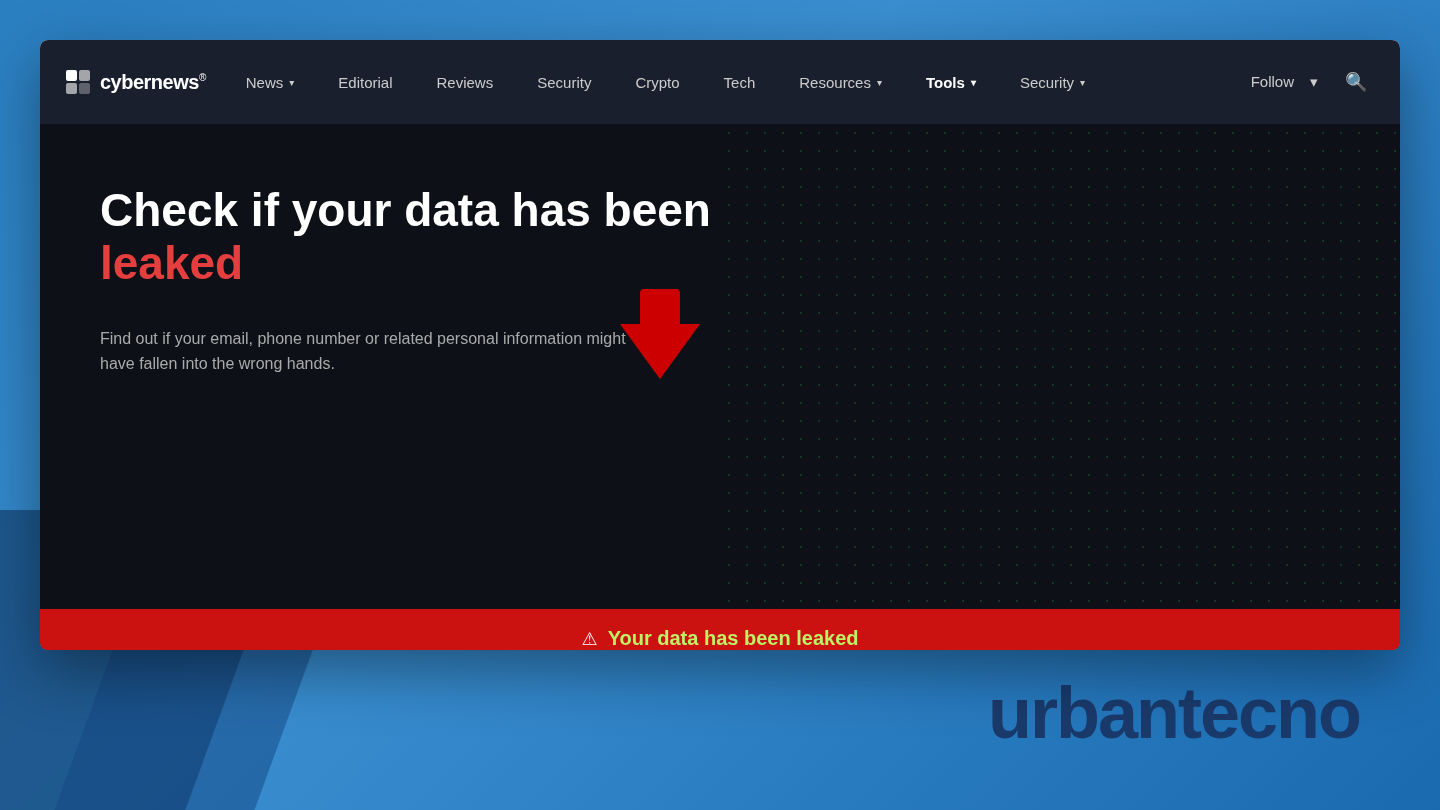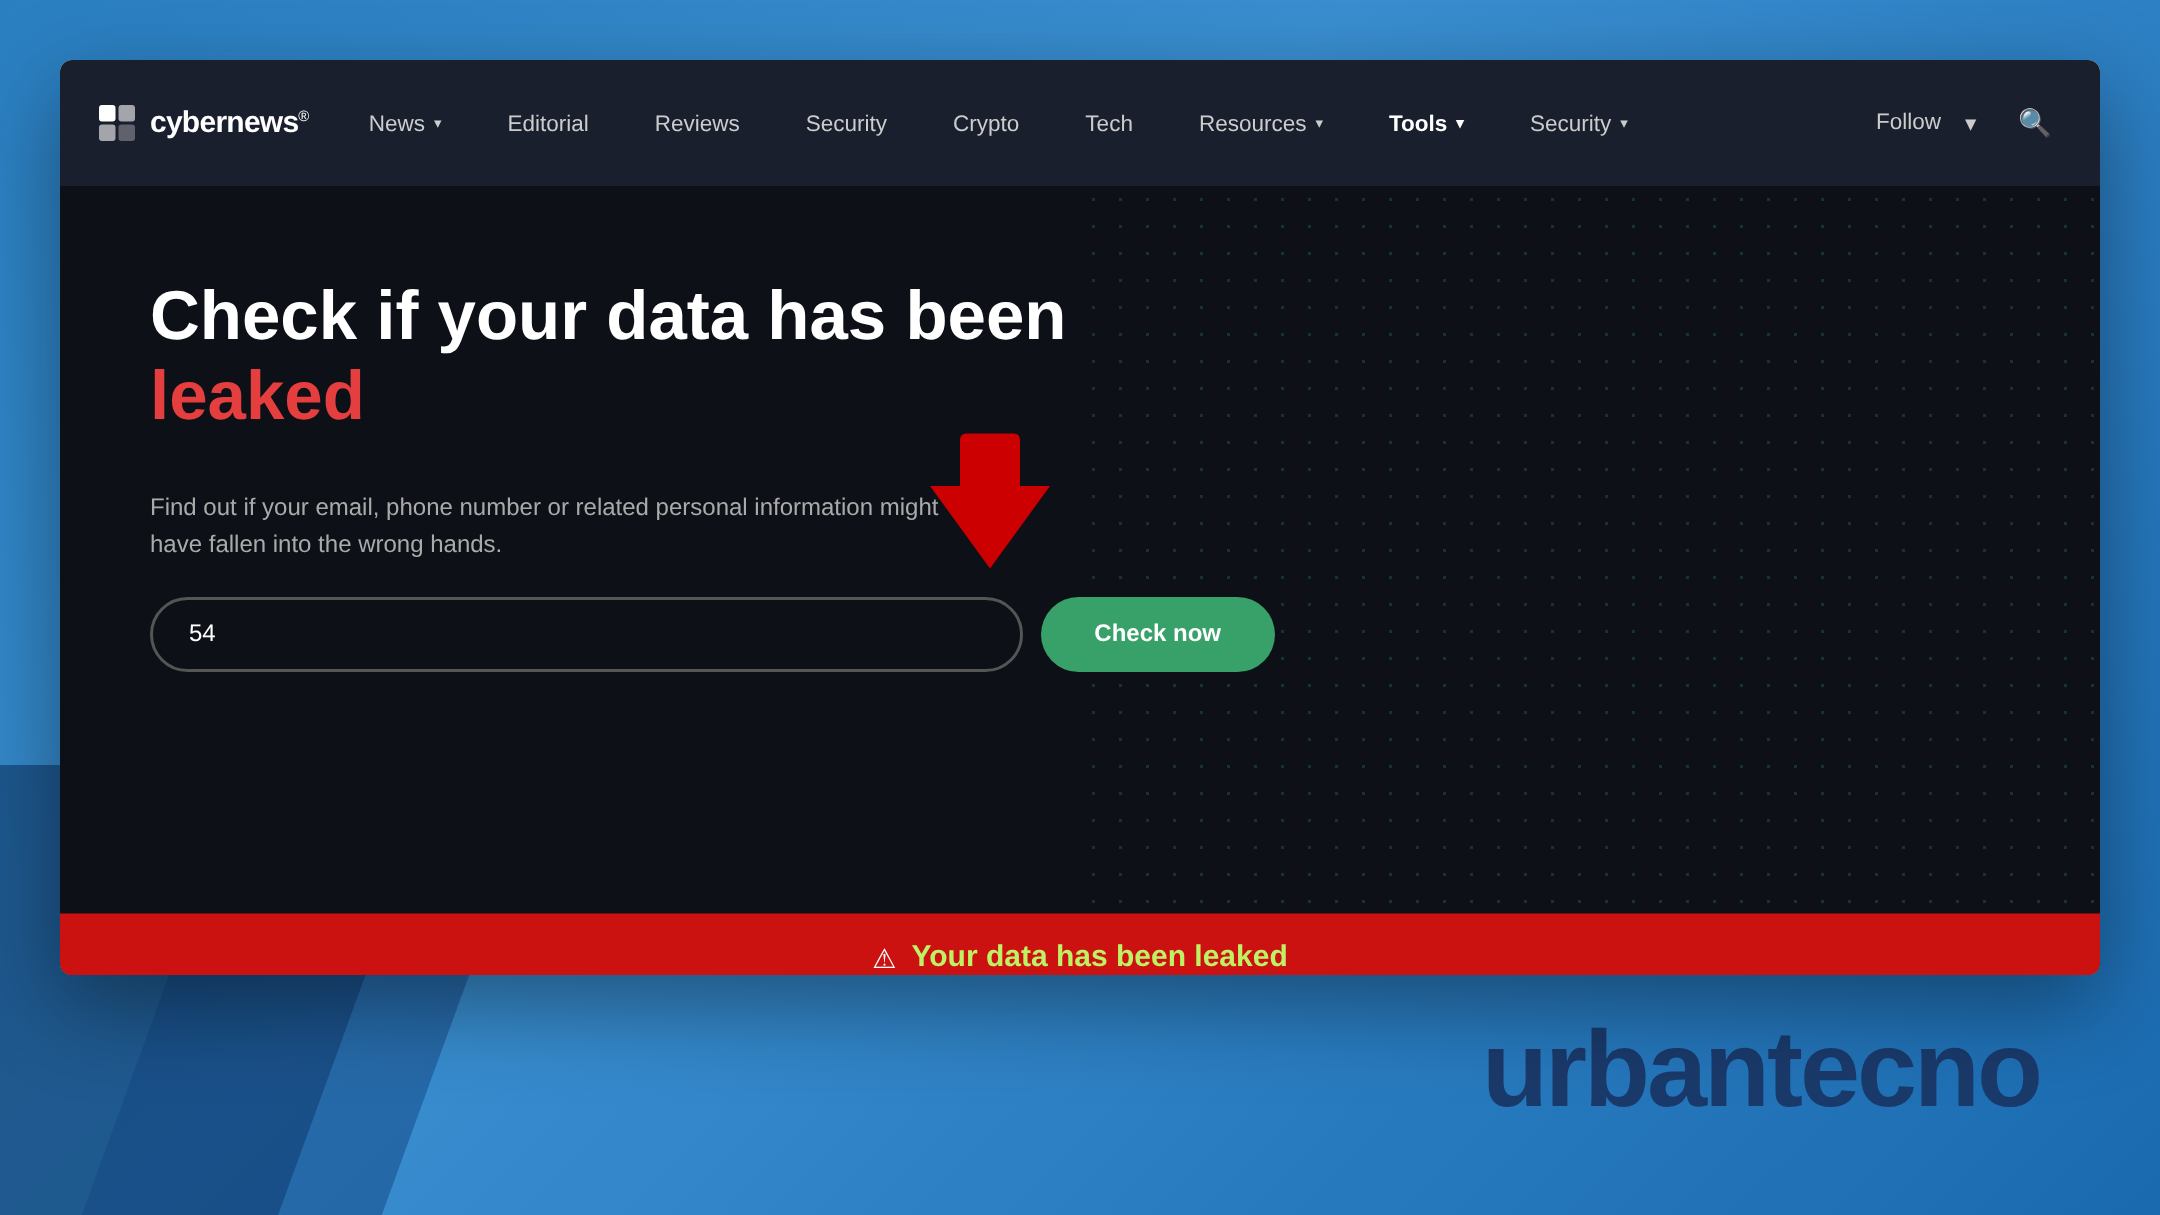--- a/index.html
+++ b/index.html
@@ -373,28 +373,20 @@
 
   <div class="hero">
     <div class="dot-pattern"></div>
 
     <div class="hero-content">
       <h1 class="hero-title">
         <span>Check if your data has been </span><span class="leaked">leaked</span>
       </h1>
       <p class="hero-subtitle">Find out if your email, phone number or related personal information might have fallen into the wrong hands.</p>
 
-      <div class="search-area">
-        <div class="search-input-wrapper">
-          <input class="search-input" type="text" placeholder="Enter your email or phone..." value="54" style="">
-        </div>
-        <button class="check-btn">
-          <span>Check now</span>
-        </button>
-      </div>
     </div>
 
     <div class="arrow-wrapper">
       <div class="red-arrow"></div>
     </div>
 
     <div class="alert-bar">
       <span class="alert-icon">⚠</span>
       <span class="alert-text">Your data has been leaked</span>
     </div>

